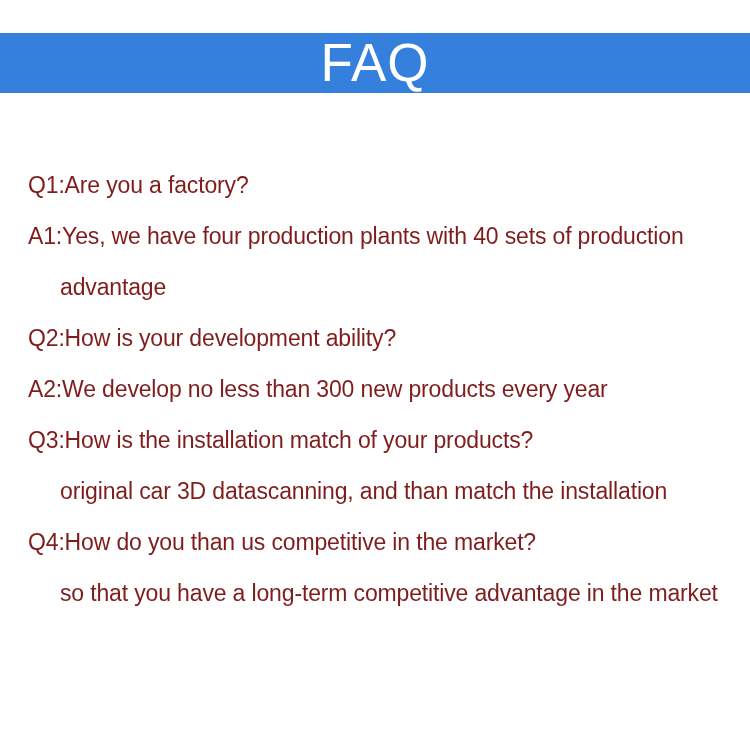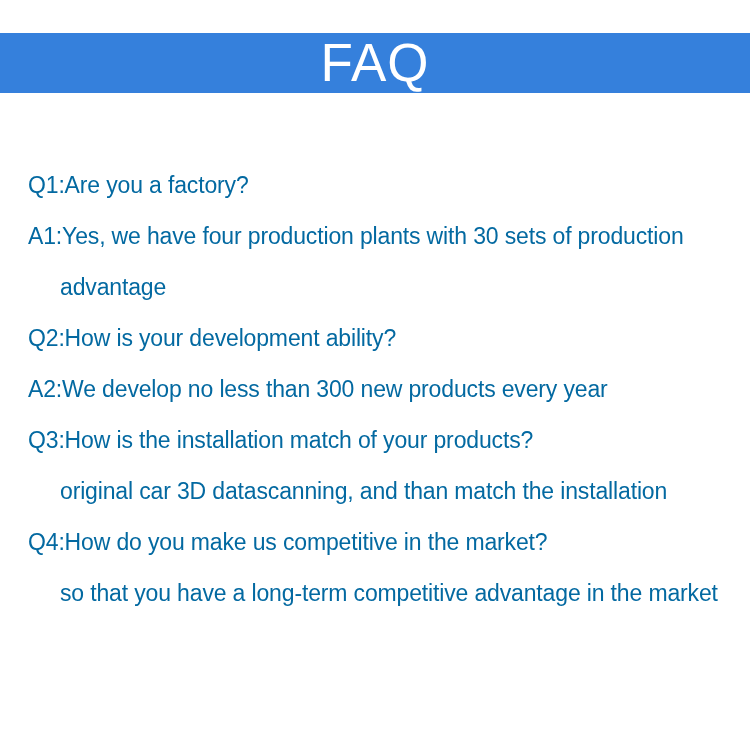--- a/index.html
+++ b/index.html
@@ -48,44 +48,44 @@
   .faq-body {
     position: absolute;
     left: 28px;
     top: 160px;
     width: 712px;
   }
   .faq-line {
     font-family: "Liberation Sans", sans-serif;
     font-size: 23px;
     font-weight: 400;
-    color: #0369a1;
+    color: #7f1d1d;
     line-height: 51px;
     height: 51px;
     white-space: nowrap;
     letter-spacing: -0.15px;
   }
   .faq-line.indent {
     padding-left: 32px;
   }
 </style>
 </head>
 <body>
 
 <div class="page">
 
   <div class="faq-banner">
     <div class="faq-banner-title">FAQ</div>
   </div>
 
   <div class="faq-body">
     <div class="faq-line">Q1:Are you a factory?</div>
-    <div class="faq-line">A1:Yes, we have four production plants with 30 sets of production</div>
+    <div class="faq-line">A1:Yes, we have four production plants with 40 sets of production</div>
     <div class="faq-line indent">advantage</div>
     <div class="faq-line">Q2:How is your development ability?</div>
     <div class="faq-line">A2:We develop no less than 300 new products every year</div>
     <div class="faq-line">Q3:How is the installation match of your products?</div>
     <div class="faq-line indent">original car 3D datascanning, and than match the installation</div>
-    <div class="faq-line">Q4:How do you make us competitive in the market?</div>
+    <div class="faq-line">Q4:How do you than us competitive in the market?</div>
     <div class="faq-line indent">so that you have a long-term competitive advantage in the market</div>
   </div>
 
 </div>
 
 </body></html>

